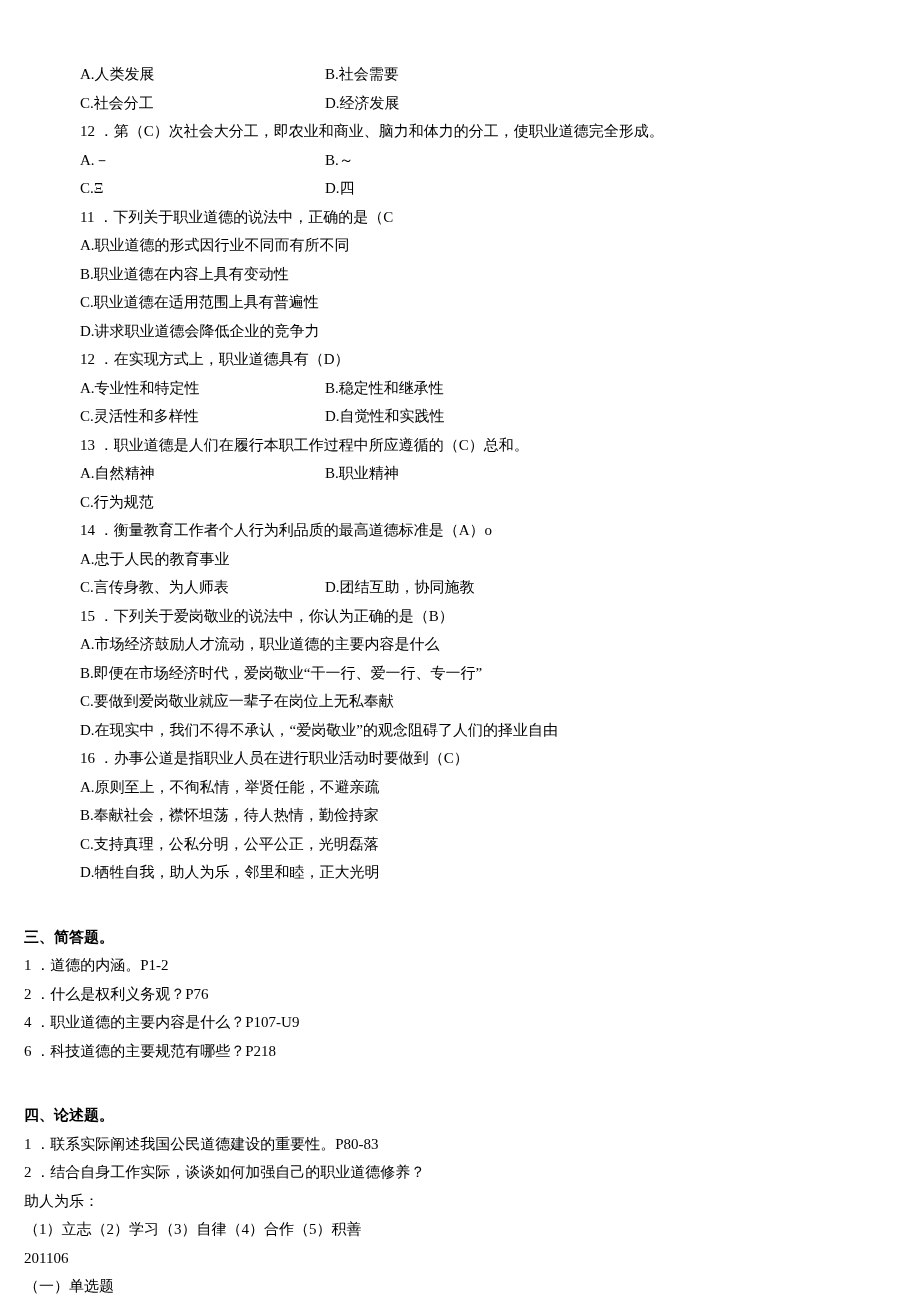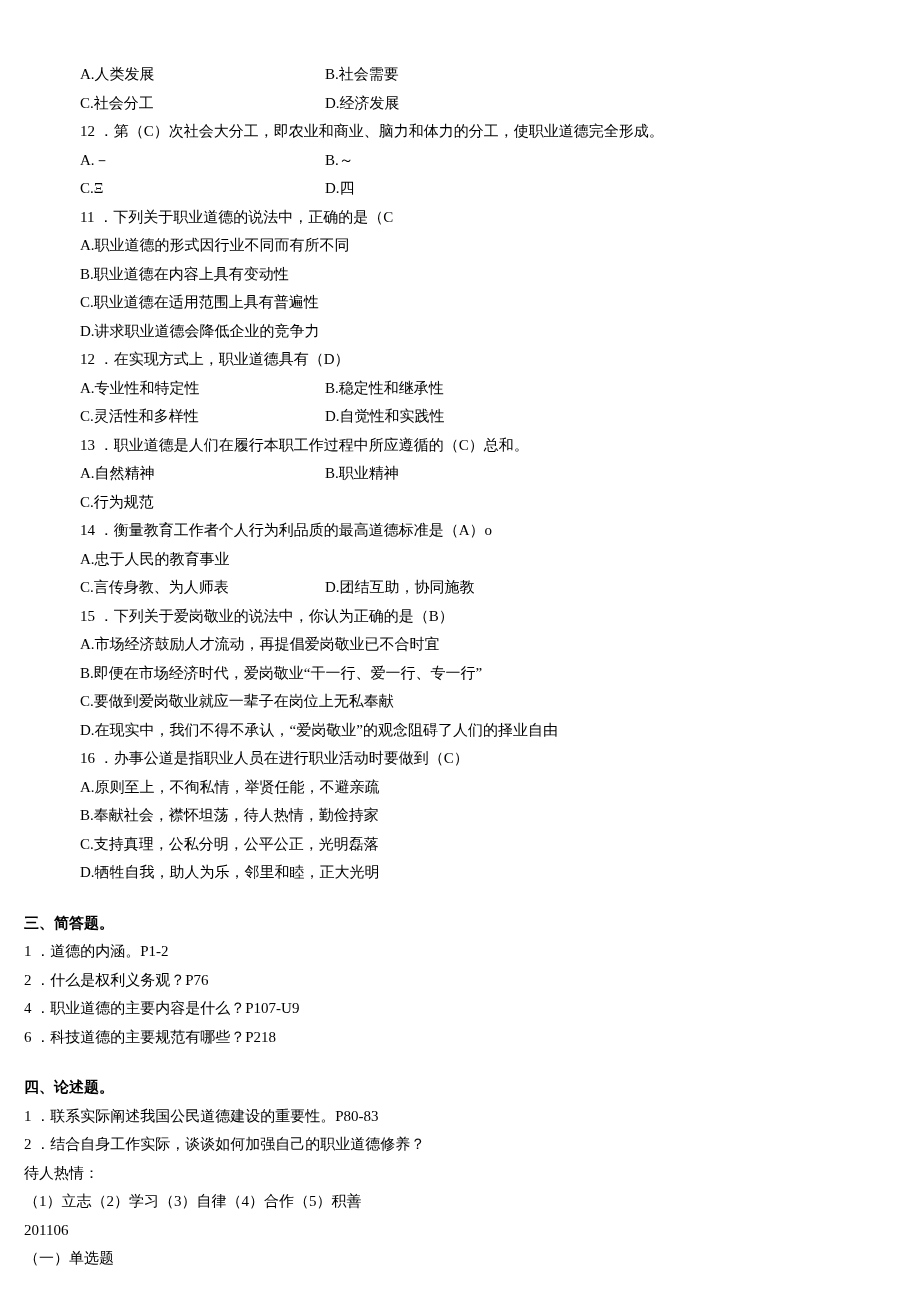--- a/index.html
+++ b/index.html
@@ -25,21 +25,21 @@
     }
     .col-a {
       width: 245px;
       flex-shrink: 0;
     }
     .col-b {
       flex: 1;
     }
     .section-title {
       font-weight: bold;
-      margin-top: 22px;
+      margin-top: 36px;
     }
   </style>
 </head>
 <body>
 
 <div class="indent-1 row">
   <span class="col-a">A.人类发展</span>
   <span class="col-b">B.社会需要</span>
 </div>
 <div class="indent-1 row">
@@ -85,36 +85,36 @@
 <div class="indent-1">14 ．衡量教育工作者个人行为利品质的最高道德标准是（A）o</div>
 <div class="indent-1 row">
   <span class="col-a">A.忠于人民的教育事业</span>
 </div>
 <div class="indent-1 row">
   <span class="col-a">C.言传身教、为人师表</span>
   <span class="col-b">D.团结互助，协同施教</span>
 </div>
 
 <div class="indent-1">15 ．下列关于爱岗敬业的说法中，你认为正确的是（B）</div>
-<div class="indent-1">A.市场经济鼓励人才流动，再提倡爱岗敬业已不合时宜</div>
+<div class="indent-1">A.市场经济鼓励人才流动，职业道德的主要内容是什么</div>
 <div class="indent-1">B.即便在市场经济时代，爱岗敬业“干一行、爱一行、专一行”</div>
 <div class="indent-1">C.要做到爱岗敬业就应一辈子在岗位上无私奉献</div>
 <div class="indent-1">D.在现实中，我们不得不承认，“爱岗敬业”的观念阻碍了人们的择业自由</div>
 
 <div class="indent-1">16 ．办事公道是指职业人员在进行职业活动时要做到（C）</div>
 <div class="indent-1">A.原则至上，不徇私情，举贤任能，不避亲疏</div>
 <div class="indent-1">B.奉献社会，襟怀坦荡，待人热情，勤俭持家</div>
 <div class="indent-1">C.支持真理，公私分明，公平公正，光明磊落</div>
 <div class="indent-1">D.牺牲自我，助人为乐，邻里和睦，正大光明</div>
 
 <div class="indent-0 section-title">三、简答题。</div>
 <div class="indent-0">1 ．道德的内涵。P1-2</div>
 <div class="indent-0">2 ．什么是权利义务观？P76</div>
 <div class="indent-0">4 ．职业道德的主要内容是什么？P107-U9</div>
 <div class="indent-0">6 ．科技道德的主要规范有哪些？P218</div>
 
 <div class="indent-0 section-title">四、论述题。</div>
 <div class="indent-0">1 ．联系实际阐述我国公民道德建设的重要性。P80-83</div>
 <div class="indent-0">2 ．结合自身工作实际，谈谈如何加强自己的职业道德修养？</div>
-<div class="indent-0">待人热情：</div>
+<div class="indent-0">助人为乐：</div>
 <div class="indent-0">（1）立志（2）学习（3）自律（4）合作（5）积善</div>
 <div class="indent-0">201106</div>
 <div class="indent-0">（一）单选题</div>
 
 </body></html>

